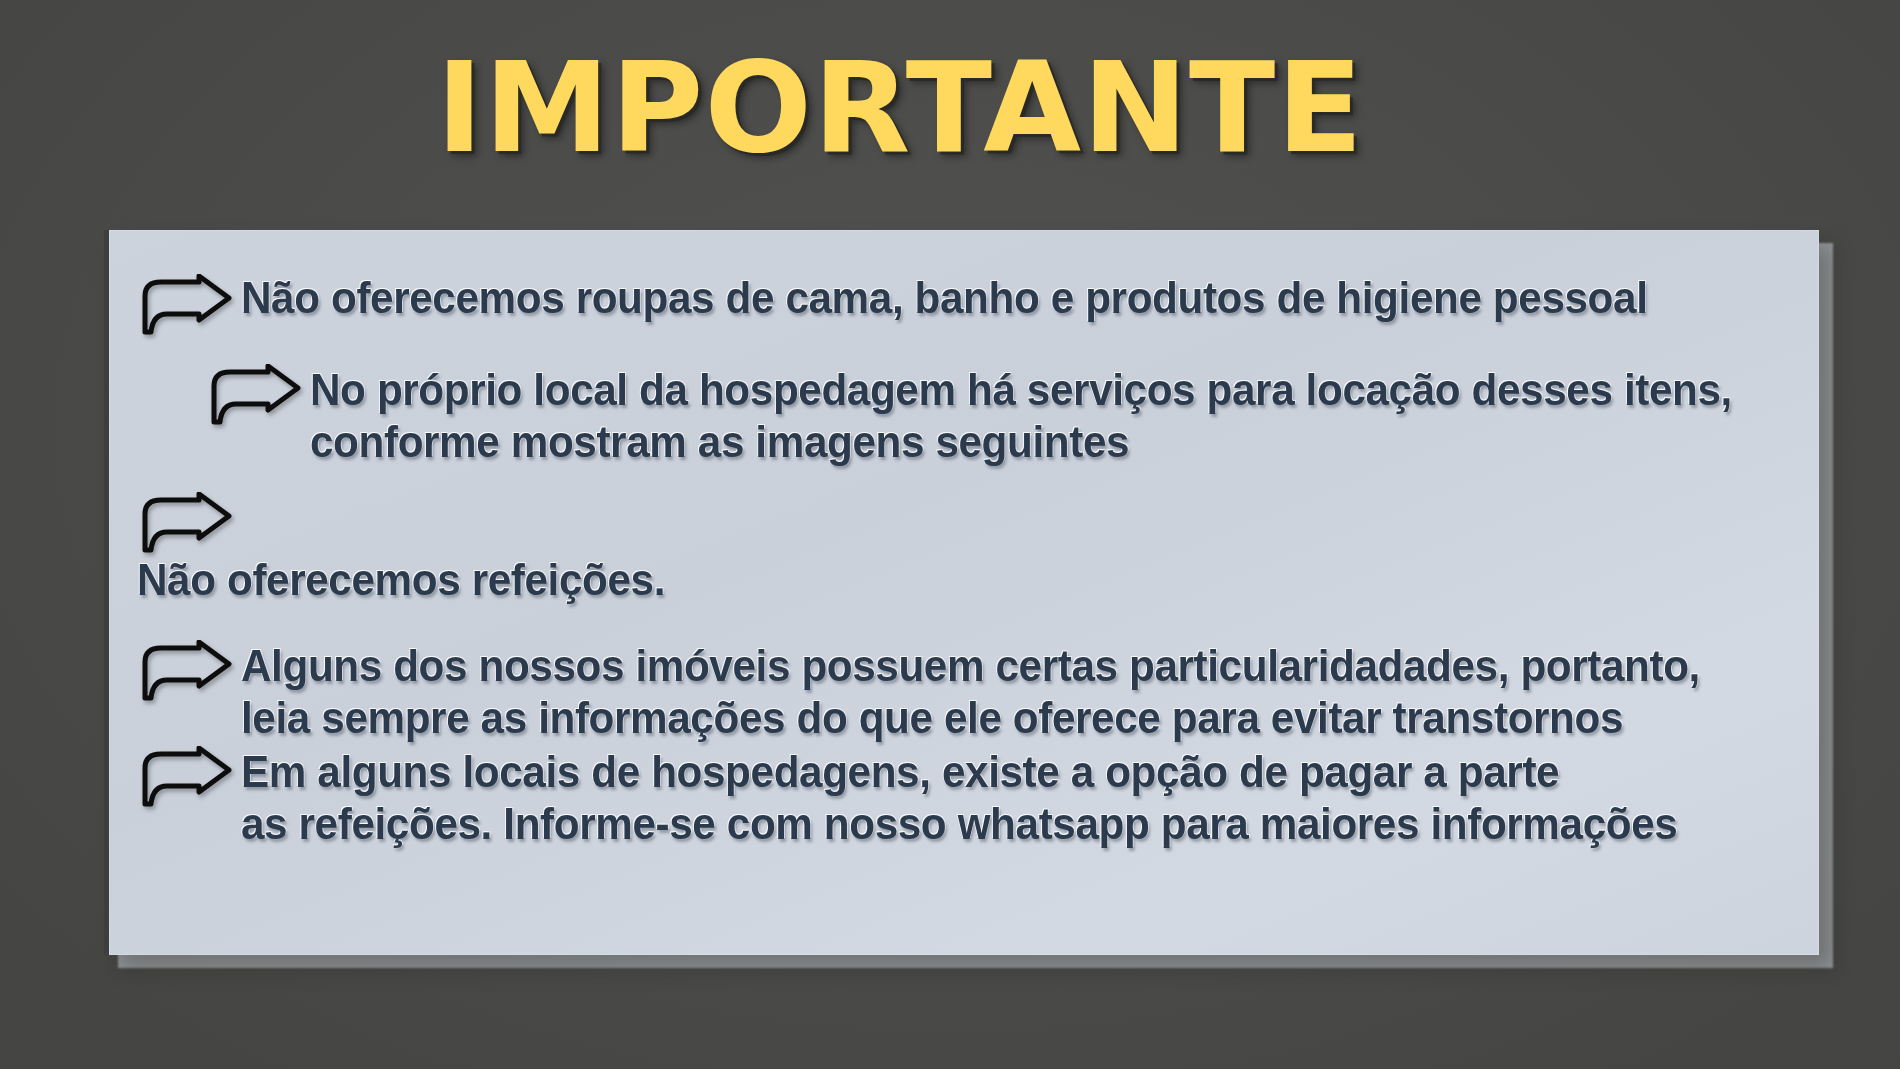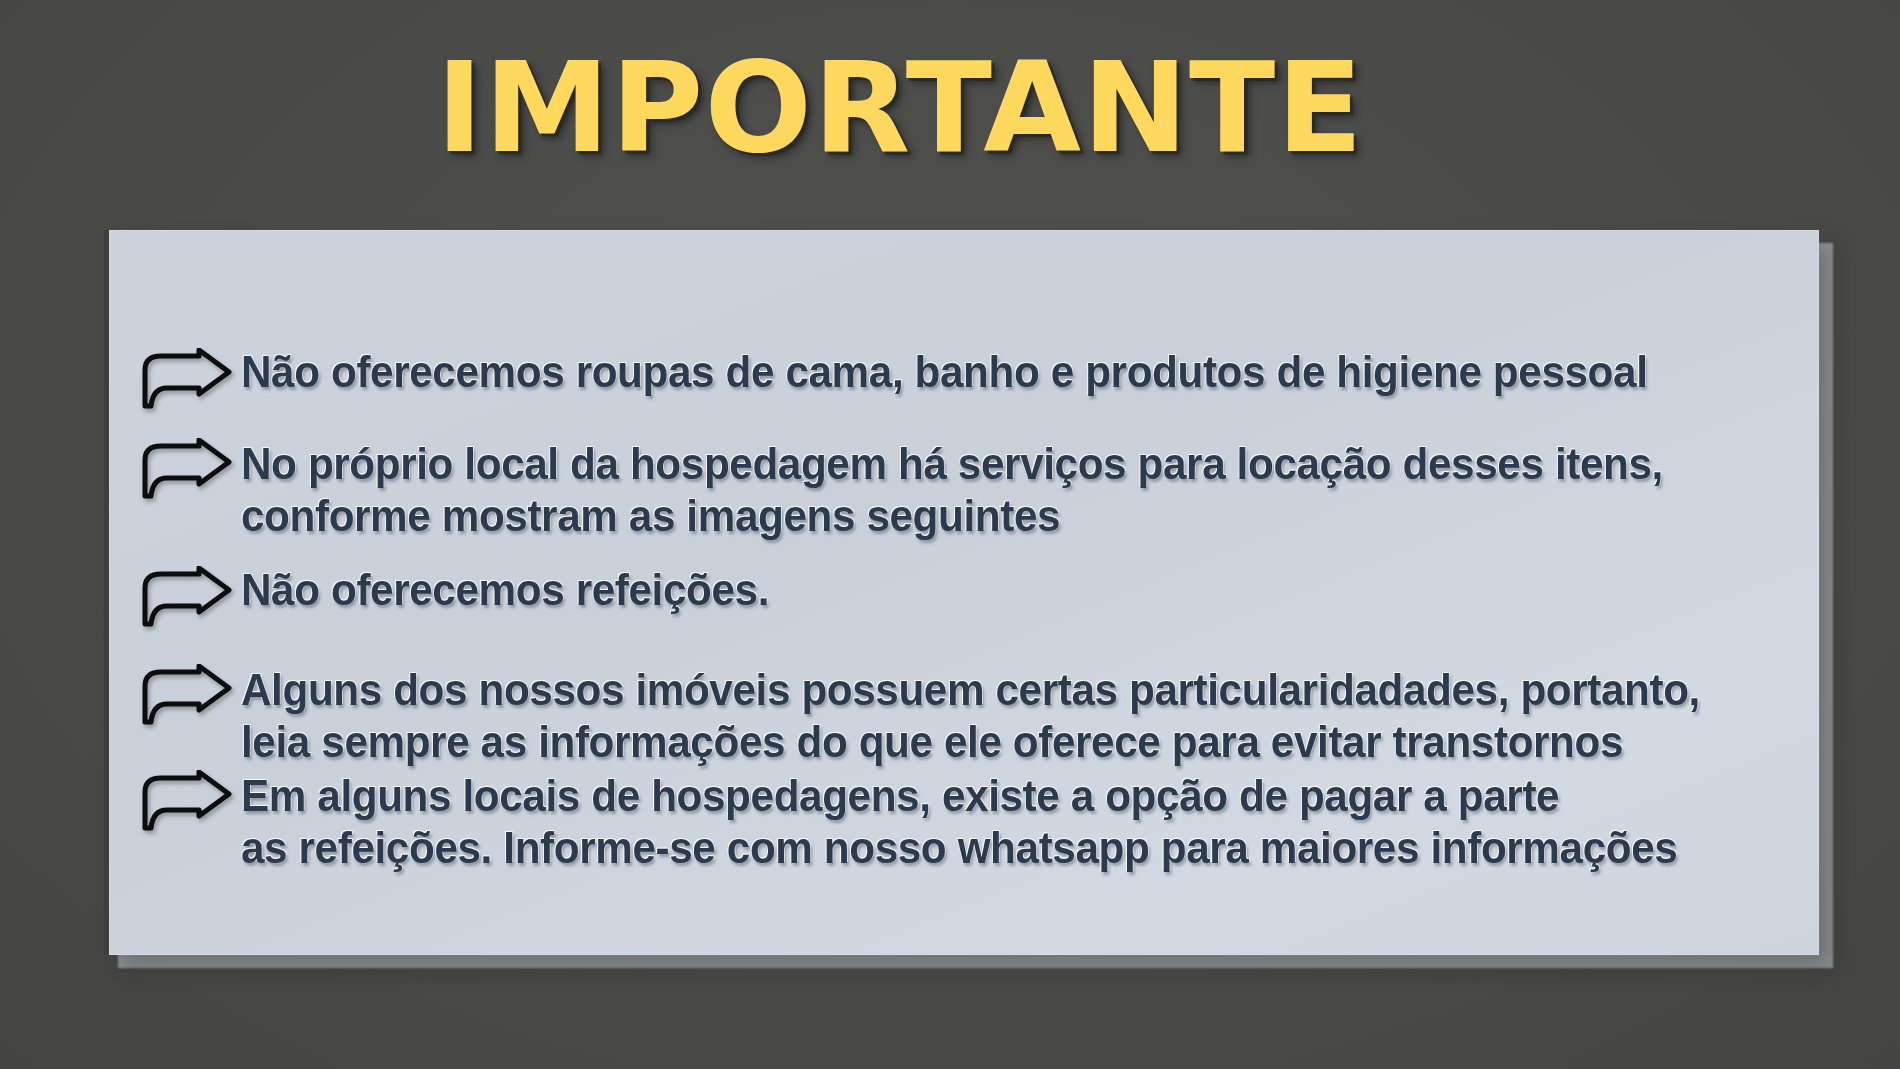--- a/index.html
+++ b/index.html
@@ -68,21 +68,21 @@
     background: linear-gradient(158deg, #ccd3dd 0%, #c9d0da 42%, #d3d9e2 78%, #ced4de 100%);
     border-left: 5px solid #3e3e3c;
     box-shadow:
       14px 14px 20px rgba(25,25,23,0.30),
       inset 0 0 0 1px rgba(255,255,255,0.18);
   }
 
   .panel-inner {
     position: absolute;
     left: 0; top: 0; right: 0; bottom: 0;
-    padding: 110px 28px 0 28px;
+    padding: 36px 28px 0 28px;
   }
 
   
   .bullet {
     display: flex;
     align-items: flex-start;
     margin-bottom: 18px;
   }
 
   .bullet-icon {
@@ -107,22 +107,22 @@
     text-shadow:
       -1px -1px 0 rgba(255,255,255,0.85),
        1px -1px 0 rgba(255,255,255,0.55),
        2px  3px 3px rgba(40,50,62,0.35);
     white-space: pre-line;
     padding-top: 2px;
   }
 
   
   .b1 { margin-top: 6px;  margin-bottom: 26px; }
-  .b2 { margin-bottom: 22px; }
-  .b3 { margin-bottom: 34px; }
+  .b2 { margin-bottom: 22px; justify-content: flex-end; }
+  .b3 { margin-bottom: 34px; flex-direction: column; }
   .b4 { margin-bottom: 16px; }
   .b5 { margin-bottom: 0; }
 
   .b2 .bullet-text, .b4 .bullet-text, .b5 .bullet-text { line-height: 1.18; }
 </style>
 </head>
 <body>
 
 <div class="slide">
 

